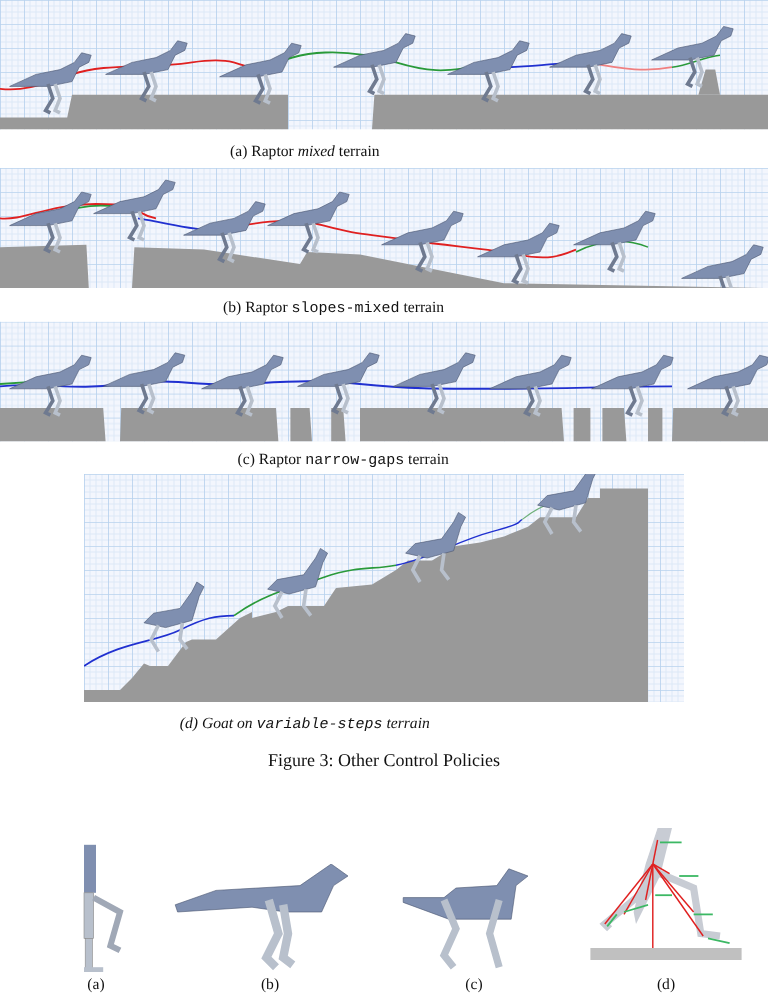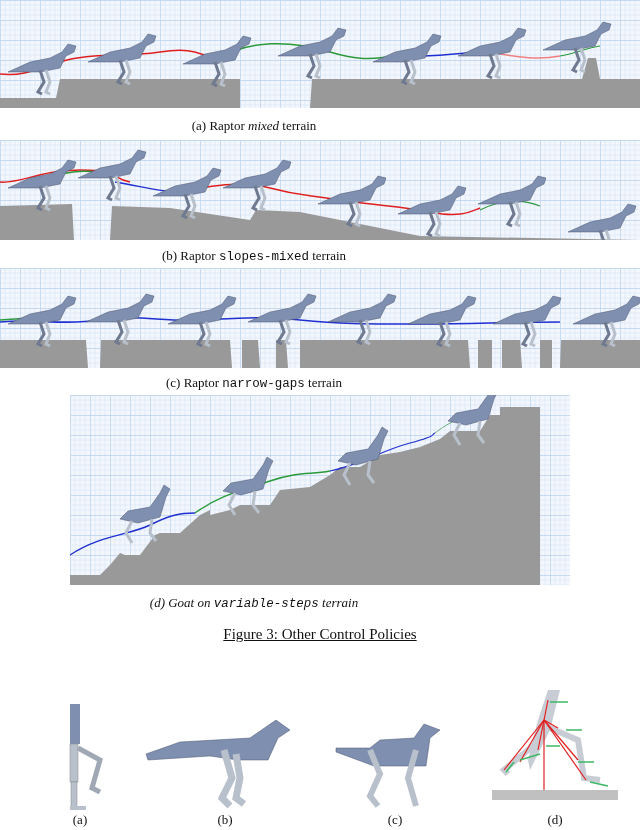--- a/index.html
+++ b/index.html
@@ -1,21 +1,21 @@
 <!DOCTYPE html>
 <html><head>
 <meta charset="utf-8">
 <style>
   html,body{margin:0;padding:0;background:#fff;}
   body{width:640px;height:830px;position:relative;overflow:hidden;font-family:"Liberation Serif","DejaVu Serif",serif;color:#111;}
   .panel{position:absolute;}
   .panel svg{display:block;}
   .caption{position:absolute;left:0;width:508px;text-align:center;font-size:13px;line-height:16px;}
   .mono{font-family:"Liberation Mono","DejaVu Sans Mono",monospace;font-size:12.5px;}
-  .fig-title{position:absolute;left:0;width:640px;text-align:center;font-size:15px;text-decoration:underline;}
+  .fig-title{position:absolute;left:0;width:640px;text-align:center;font-size:15px;}
   .sub-cap{position:absolute;font-size:13px;text-align:center;width:40px;}
 </style>
 </head>
 <body>
 
 <svg width="0" height="0" style="position:absolute">
   <defs>
     <pattern id="grid" width="20" height="20" patternUnits="userSpaceOnUse">
       <rect width="20" height="20" fill="#f3f6fd"></rect>
       <path d="M5 0V20M10 0V20M15 0V20M0 5H20M0 10H20M0 15H20" stroke="#dbe8f7" stroke-width="0.8"></path>
@@ -69,41 +69,41 @@
     <use href="#raptor" x="40" y="40"></use>
       <use href="#raptor" x="110" y="30"></use>
     <use href="#raptor" x="185" y="48"></use>
       <use href="#raptor" x="255" y="40"></use>
     <use href="#raptor" x="350" y="56"></use>
       <use href="#raptor" x="430" y="66"></use>
     <use href="#raptor" x="510" y="56"></use>
       <use href="#raptor" x="600" y="84"></use>
   </svg>
 </div>
-<div class="caption" style="top:248px;">
+<div class="caption" style="top:248px;padding-left:24px;">
   <span>(b) Raptor </span><span class="mono">slopes-mixed</span><span> terrain</span>
 </div>
 
 <div class="panel" style="left:0;top:268px;">
   <svg width="640" height="100" viewBox="0 0 640 100">
     <rect width="640" height="100" fill="url(#grid)"></rect>
     <path d="M0,100 L0,72 L86,72 L88,100 Z M100,100 L101,72 L230,72 L232,100 Z M242,100 L242,72 L258,72 L260,100 Z M276,100 L276,72 L286,72 L288,100 Z M300,100 L300,72 L468,72 L470,100 Z M478,100 L478,72 L492,72 L492,100 Z M502,100 L502,72 L520,72 L522,100 Z M540,100 L540,72 L552,72 L552,100 Z M560,100 L561,72 L640,72 L640,100 Z" fill="#999"></path>
     <path d="M0,54 C40,50 60,58 100,52 S160,54 200,52 S260,48 300,52 S360,56 420,56 S500,54 560,54" stroke="#2030d0" stroke-width="1.6" fill="none"></path>
     <path d="M0,52 L30,50" stroke="#2a9a3a" stroke-width="1.5"></path>
     <use href="#raptor" x="40" y="48"></use>
       <use href="#raptor" x="118" y="46"></use>
     <use href="#raptor" x="200" y="48"></use>
       <use href="#raptor" x="280" y="46"></use>
     <use href="#raptor" x="360" y="46"></use>
       <use href="#raptor" x="440" y="48"></use>
     <use href="#raptor" x="525" y="48"></use>
       <use href="#raptor" x="605" y="48"></use>
   </svg>
 </div>
-<div class="caption" style="top:375px;">
+<div class="caption" style="top:375px;margin-left:32px;">
   <span>(c) Raptor </span><span class="mono">narrow-gaps</span><span> terrain</span>
 </div>
 
 <div class="panel" style="left:70px;top:395px;">
   <svg width="500" height="190" viewBox="0 0 500 190">
     <rect width="500" height="190" fill="url(#grid)"></rect>
     <path d="M0,190 L0,180 L30,180 L40,170 L50,158 L55,160 L70,160 L85,140 L90,138 L110,138 L130,120 L140,115 L140,120 L160,115 L170,110 L200,110 L210,95 L240,92 L260,80 L270,72 L290,72 L310,60 L330,57 L350,52 L370,44 L380,36 L410,36 L420,20 L460,20 L460,190 Z" fill="#999"></path>
     <path d="M430,12 L470,12 L470,190 L430,190 Z" fill="#999"></path>
     <path d="M0,160 C30,140 60,140 80,130 S110,118 125,118" stroke="#2030d0" stroke-width="1.4" fill="none"></path>
     <path d="M125,118 C150,100 170,96 200,86 S240,80 260,76" stroke="#2a9a3a" stroke-width="1.4" fill="none"></path>

